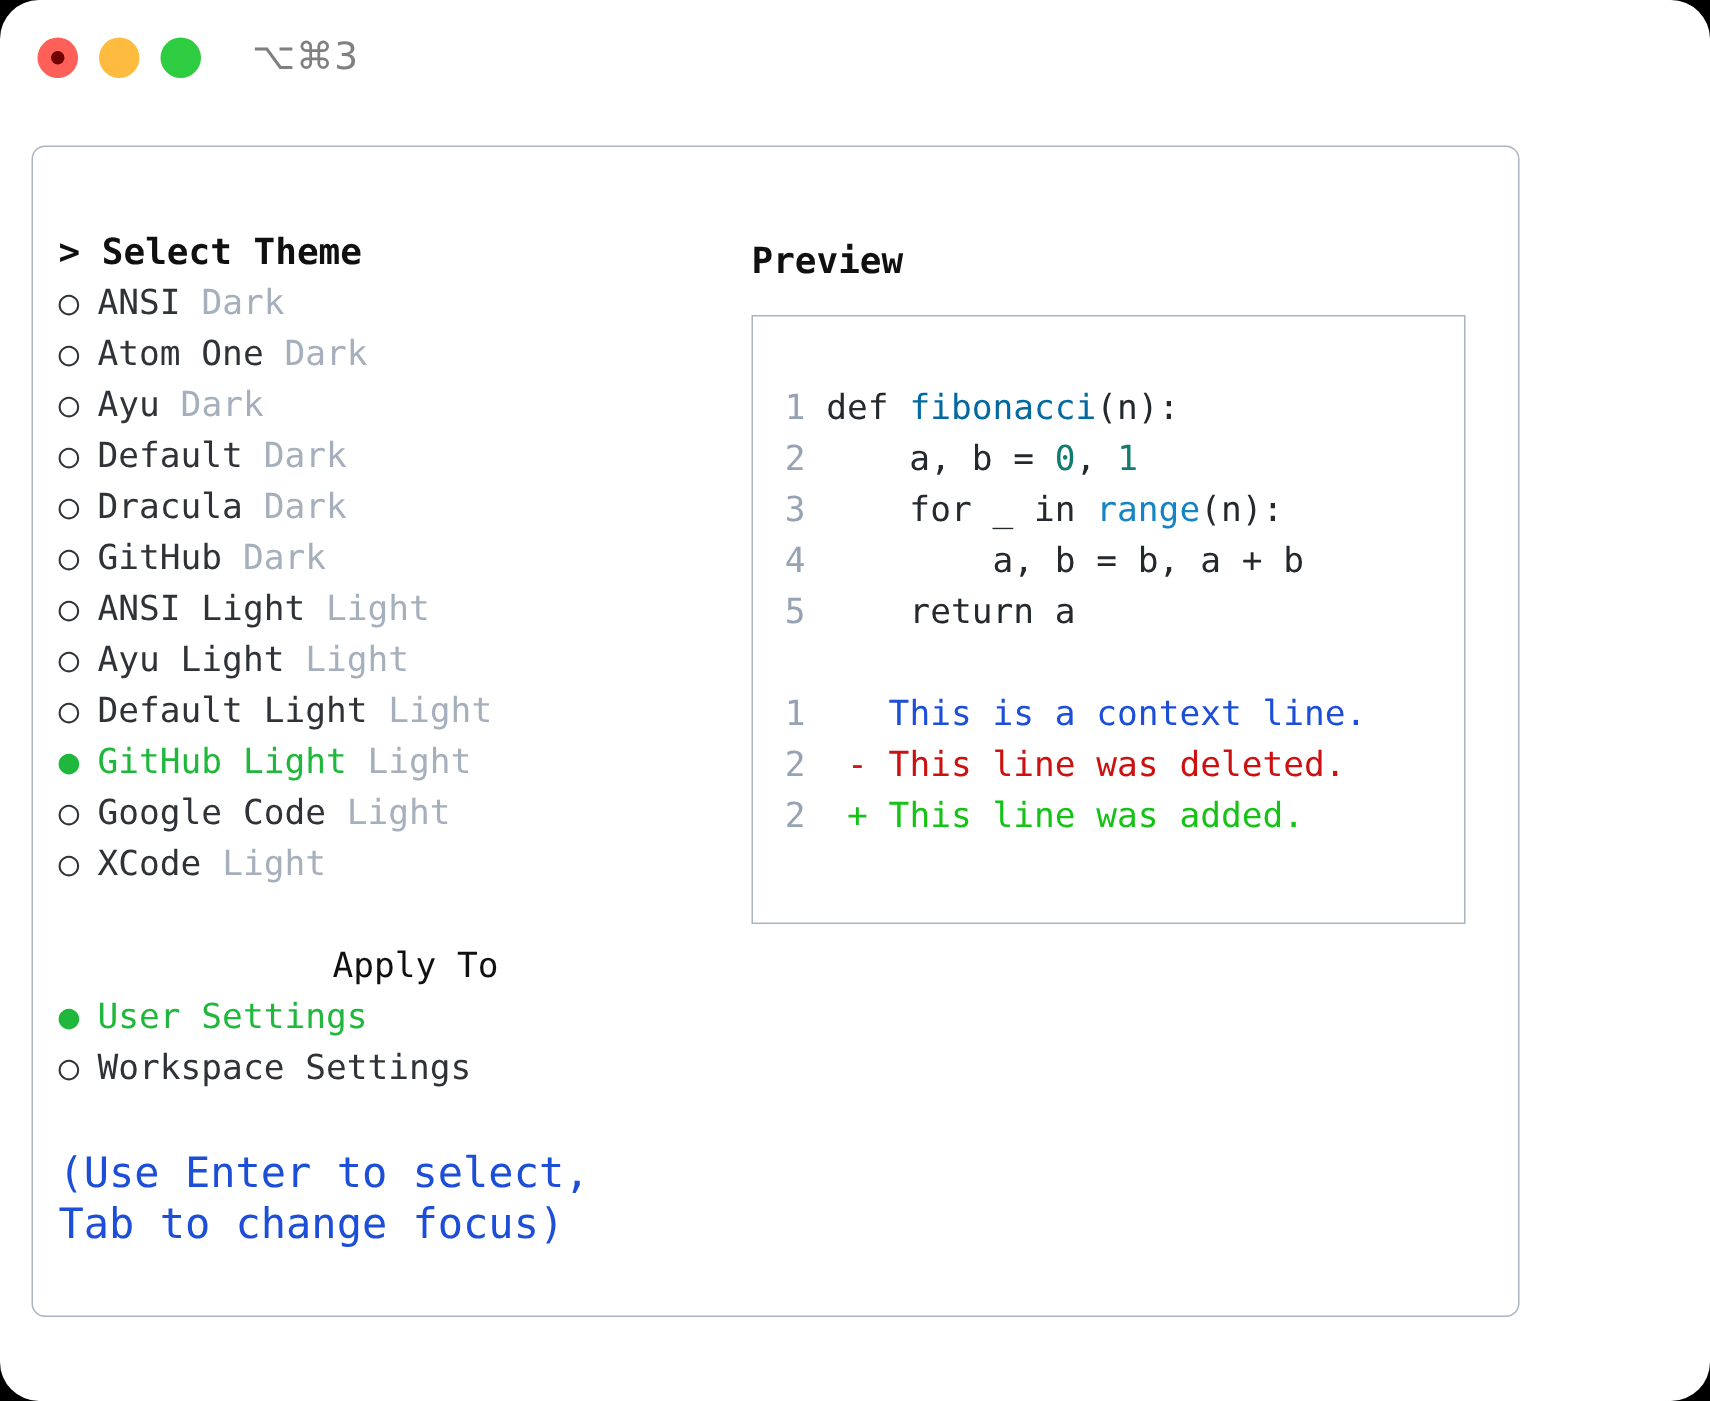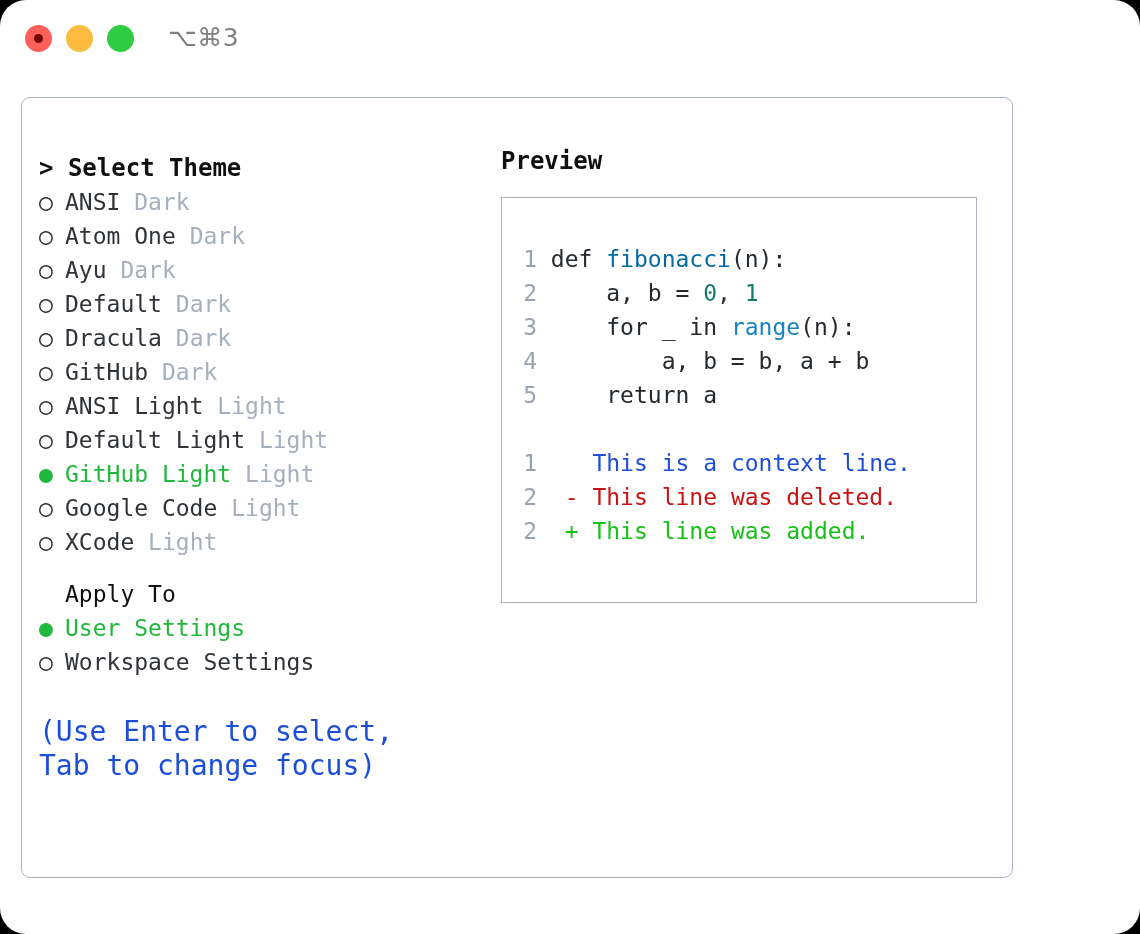--- a/index.html
+++ b/index.html
@@ -117,21 +117,21 @@
     font-size: 28px;
     line-height: 34px;
     color: #1d4ed8;
     width: 410px;
   }
 
   
   #right-col {
     position: absolute;
     left: 479px;
-    top: 46px;
+    top: 59px;
     width: 490px;
   }
   #preview-title {
     font-size: 24px;
     font-weight: bold;
     color: #101010;
     height: 34px;
     line-height: 34px;
   }
   #preview-box {
@@ -189,27 +189,28 @@
     <div id="left-col">
       <div class="hdr">&gt; Select Theme</div>
       <div id="theme-list">
           <div class="opt-row"><span class="bullet">○</span><span class="name">ANSI</span> <span class="variant">Dark</span></div>
           <div class="opt-row"><span class="bullet">○</span><span class="name">Atom One</span> <span class="variant">Dark</span></div>
           <div class="opt-row"><span class="bullet">○</span><span class="name">Ayu</span> <span class="variant">Dark</span></div>
           <div class="opt-row"><span class="bullet">○</span><span class="name">Default</span> <span class="variant">Dark</span></div>
           <div class="opt-row"><span class="bullet">○</span><span class="name">Dracula</span> <span class="variant">Dark</span></div>
           <div class="opt-row"><span class="bullet">○</span><span class="name">GitHub</span> <span class="variant">Dark</span></div>
           <div class="opt-row"><span class="bullet">○</span><span class="name">ANSI Light</span> <span class="variant">Light</span></div>
+          <div class="opt-row"><span class="bullet">○</span><span class="name">Ayu Light</span> <span class="variant">Light</span></div>
           <div class="opt-row"><span class="bullet">○</span><span class="name">Default Light</span> <span class="variant">Light</span></div>
           <div class="opt-row"><span class="bullet sel">●</span><span class="name sel">GitHub Light</span> <span class="variant">Light</span></div>
           <div class="opt-row"><span class="bullet">○</span><span class="name">Google Code</span> <span class="variant">Light</span></div>
           <div class="opt-row"><span class="bullet">○</span><span class="name">XCode</span> <span class="variant">Light</span></div>
         </div>
 
-      <div class="section-label" style="margin-top:18px;">Apply To</div>
+      <div class="section-label" style="margin-top:34px;text-align:center;">Apply To</div>
       <div id="apply-list">
           <div class="opt-row"><span class="bullet sel">●</span><span class="name sel">User Settings</span></div>
           <div class="opt-row"><span class="bullet">○</span><span class="name">Workspace Settings</span></div>
         </div>
 
       <div id="hint">(Use Enter to select, Tab to change focus)</div>
     </div>
 
     <div id="right-col">
       <div id="preview-title">Preview</div>

